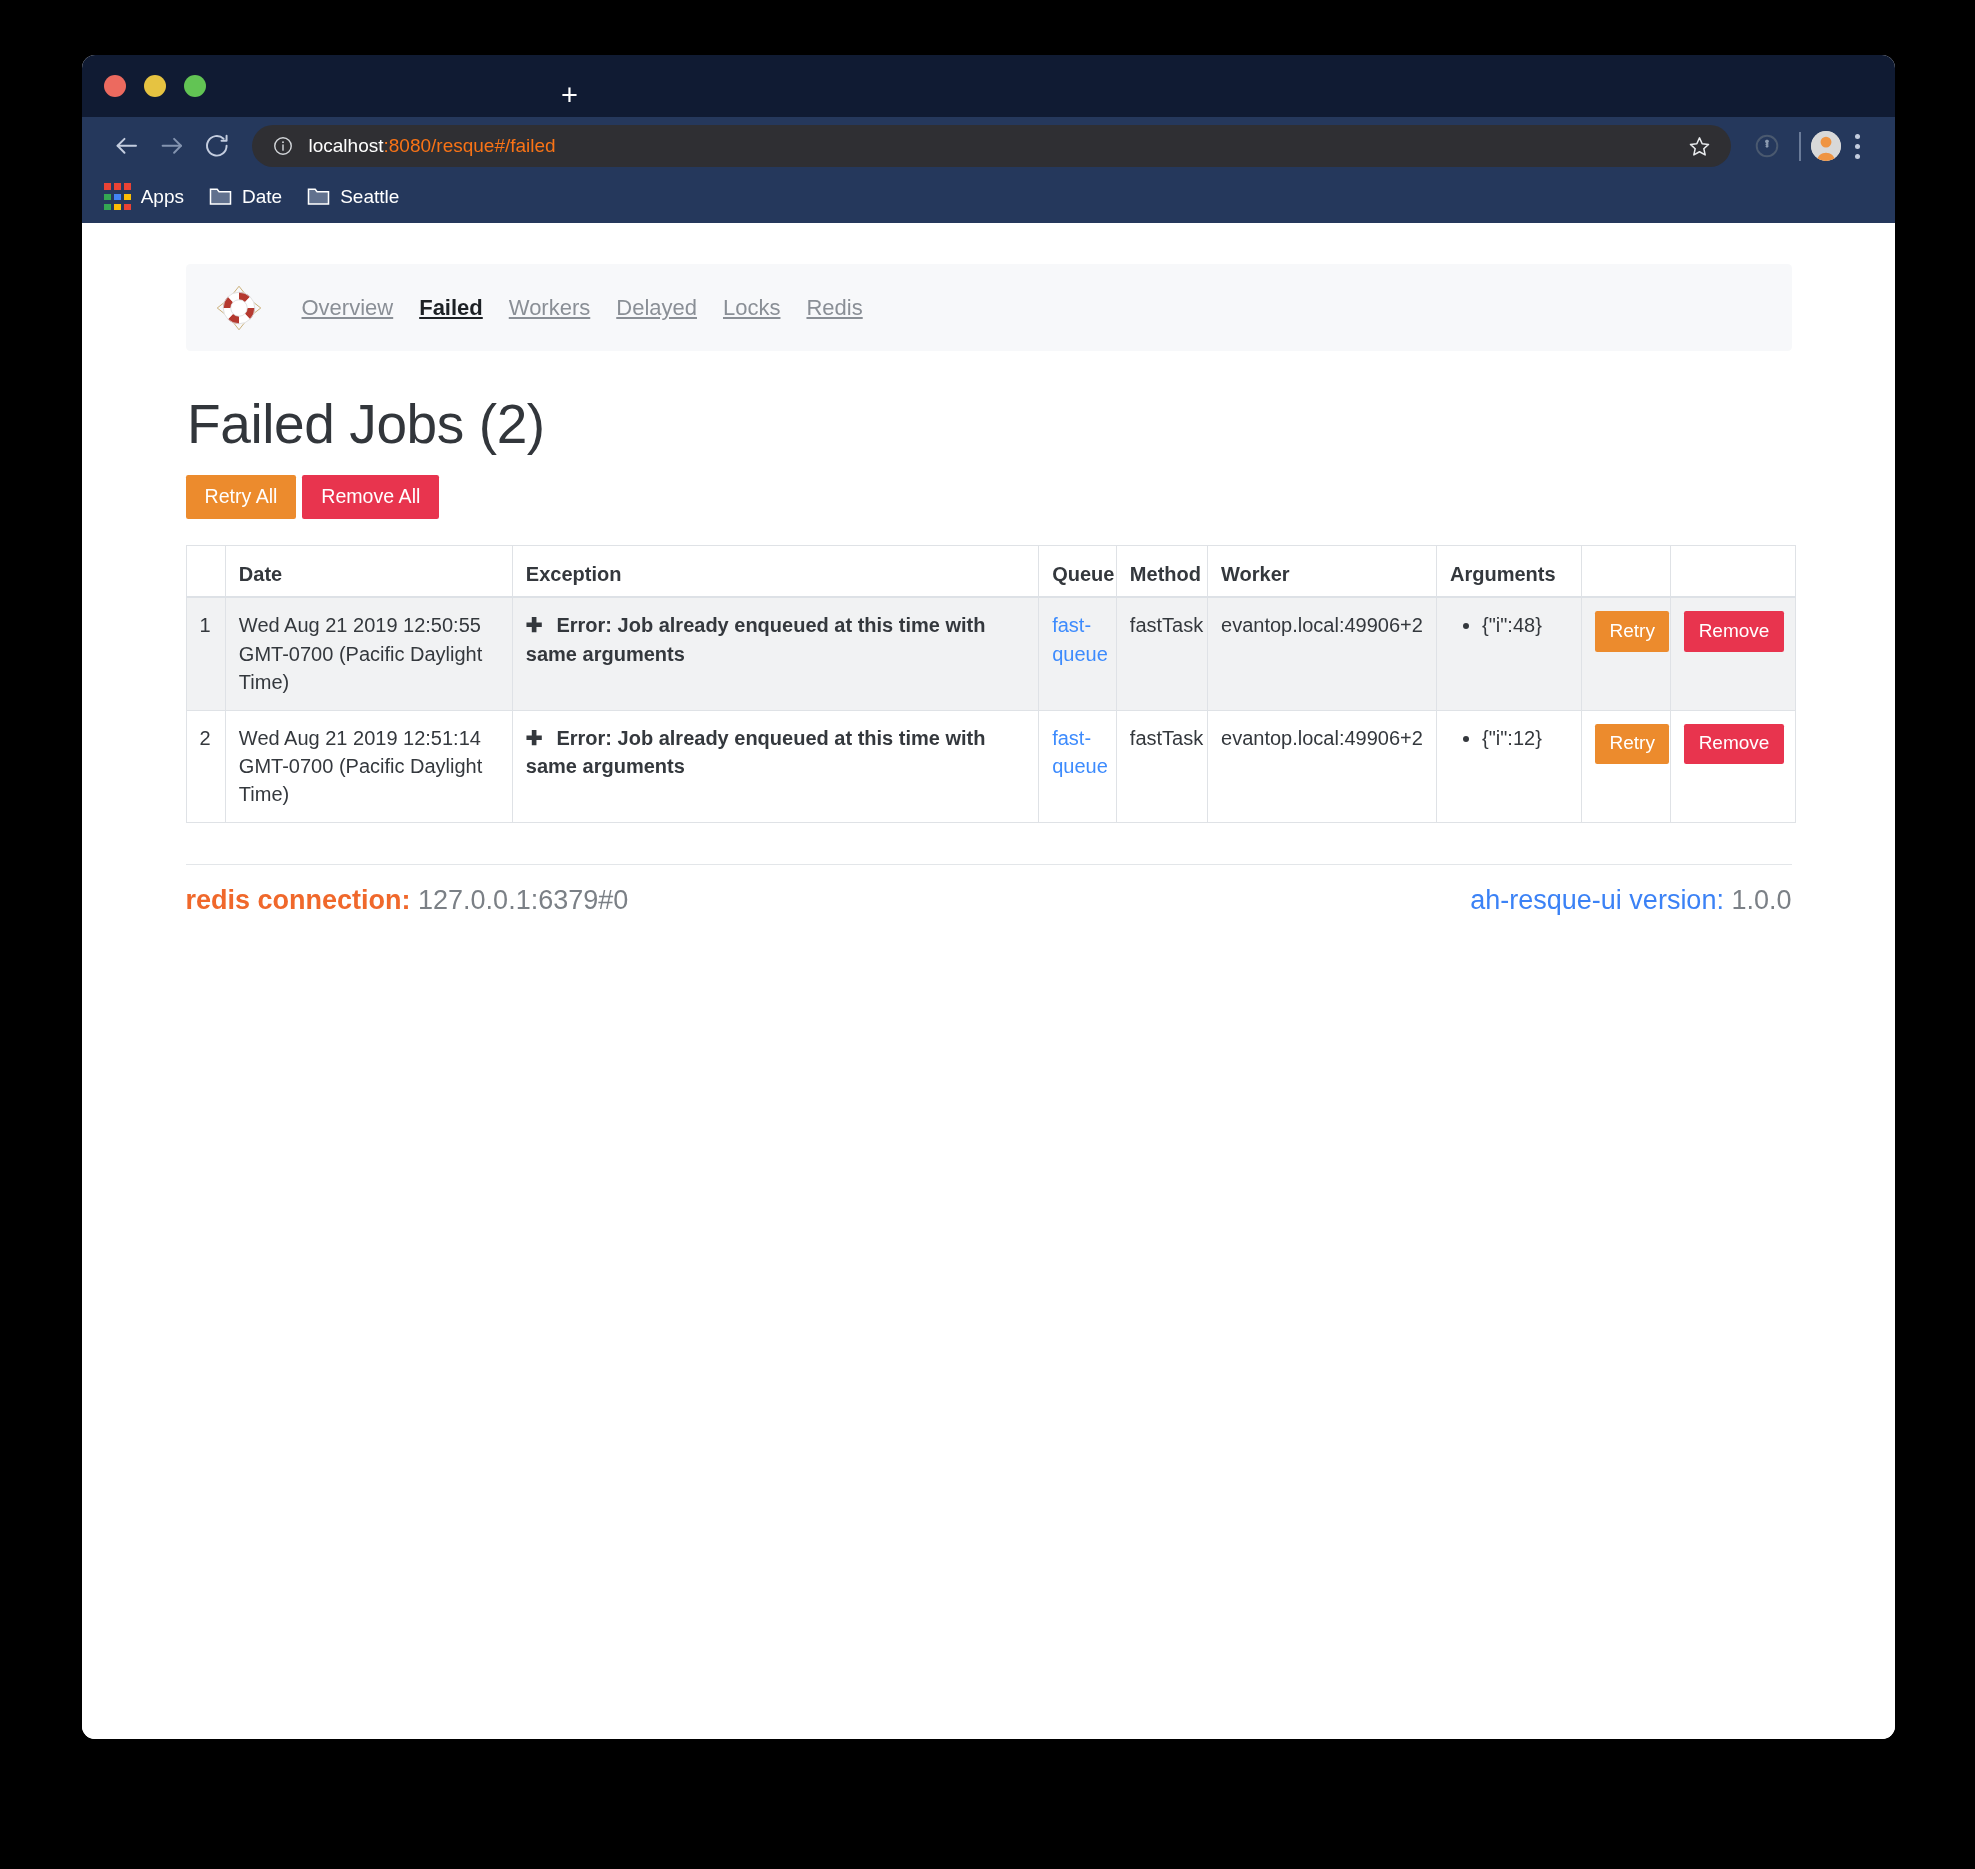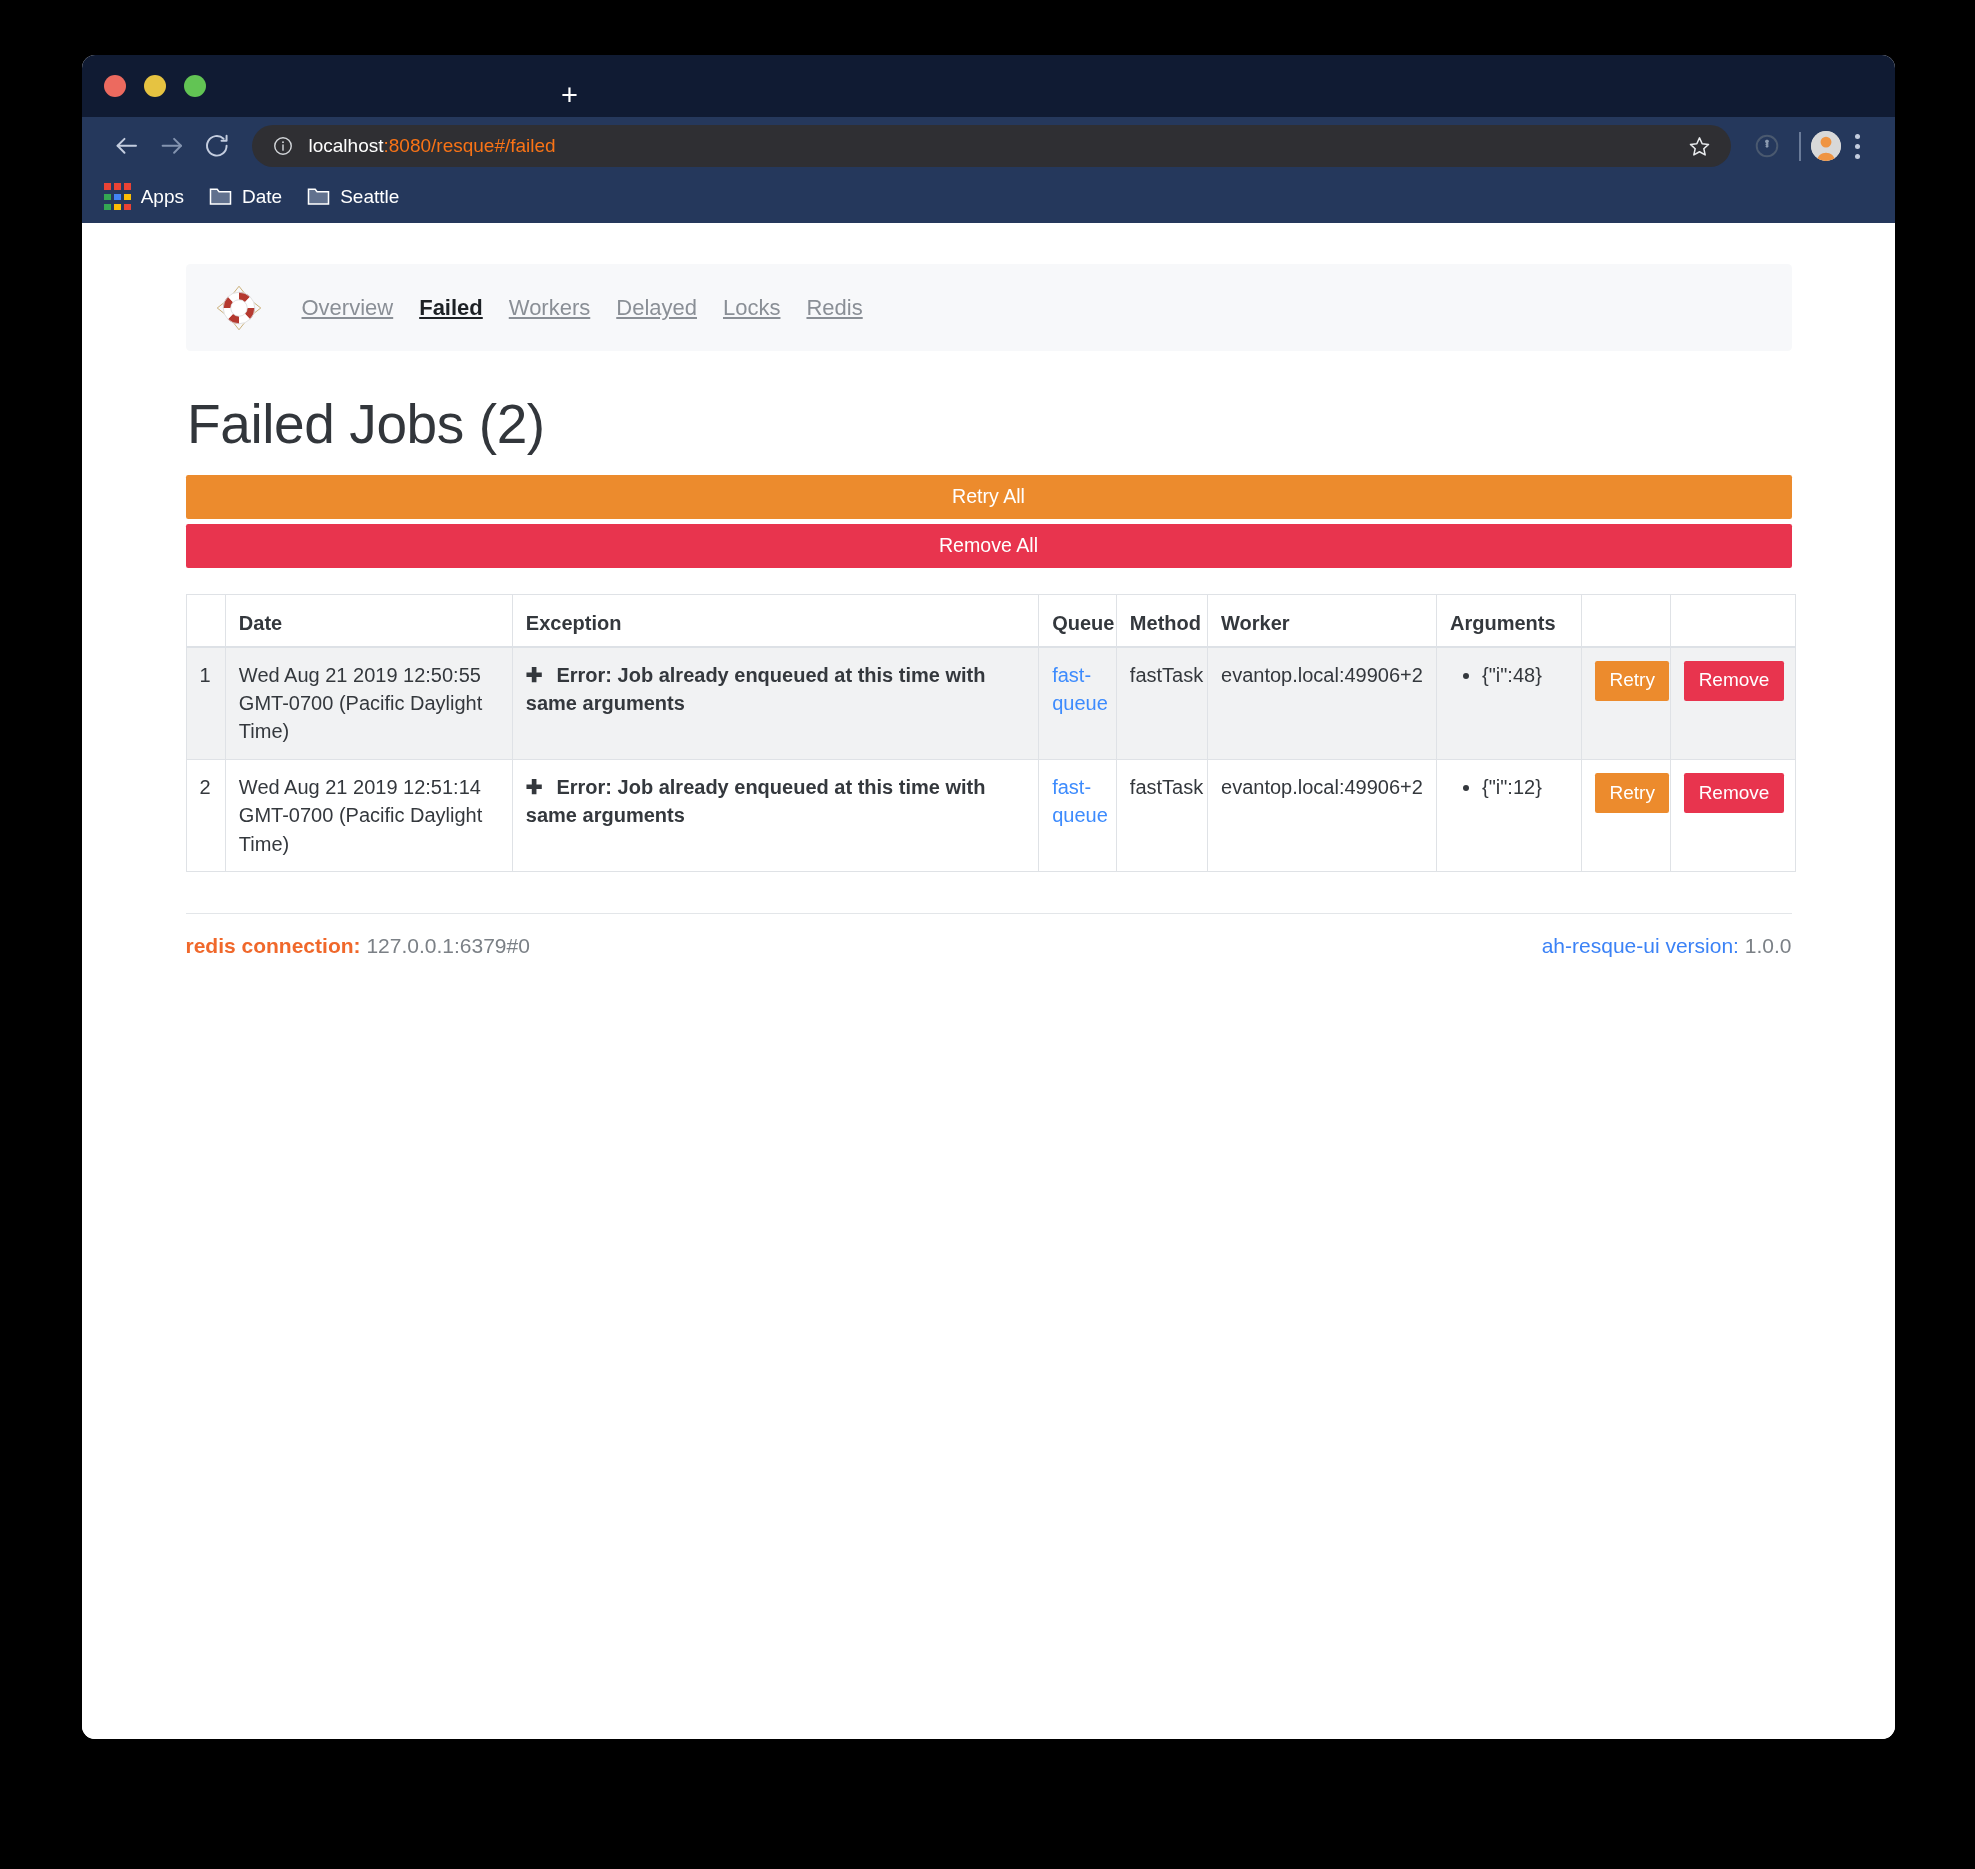--- a/index.html
+++ b/index.html
@@ -162,21 +162,21 @@
   .navlink.active { color: #1d2125; font-weight: 700; }
 
   h1.title {
     font-size: 55px;
     font-weight: 300;
     color: #32363b;
     margin: 41px 0 0 1.5px;
     letter-spacing: -0.4px;
   }
 
-  .btnrow { margin-top: 19px; display: flex; gap: 5.8px; flex-direction: column; }
+  .btnrow { margin-top: 19px; display: flex; gap: 5.8px; }
   .btn {
     border: none;
     color: #ffffff;
     font-size: 19.6px;
     font-family: "Liberation Sans", sans-serif;
     padding: 10px 19px;
     border-radius: 2.2px;
     line-height: 1.2;
   }
   .btn.orange { background: #ec8b2d; }
@@ -224,21 +224,21 @@
   td.actioncell { padding: 11.6px 11.6px; }
   .btn.small { font-size: 19px; padding: 8.7px 14.5px; border-radius: 2.2px; }
 
   hr.footdiv {
     margin: 41px 0 0 0;
     border: none;
     border-top: 0.7px solid #e3e6e9;
   }
   .footer {
     display: flex; justify-content: space-between;
-    font-size: 21px; color: #7b8086;
+    font-size: 27px; color: #7b8086;
     padding-top: 20px;
   }
   .footer .k-orange { color: #f0682b; font-weight: 700; }
   .footer .k-blue { color: #3b82f6; font-weight: 400; }
 </style>
 </head>
 <body>
 
 <div id="window">
 

